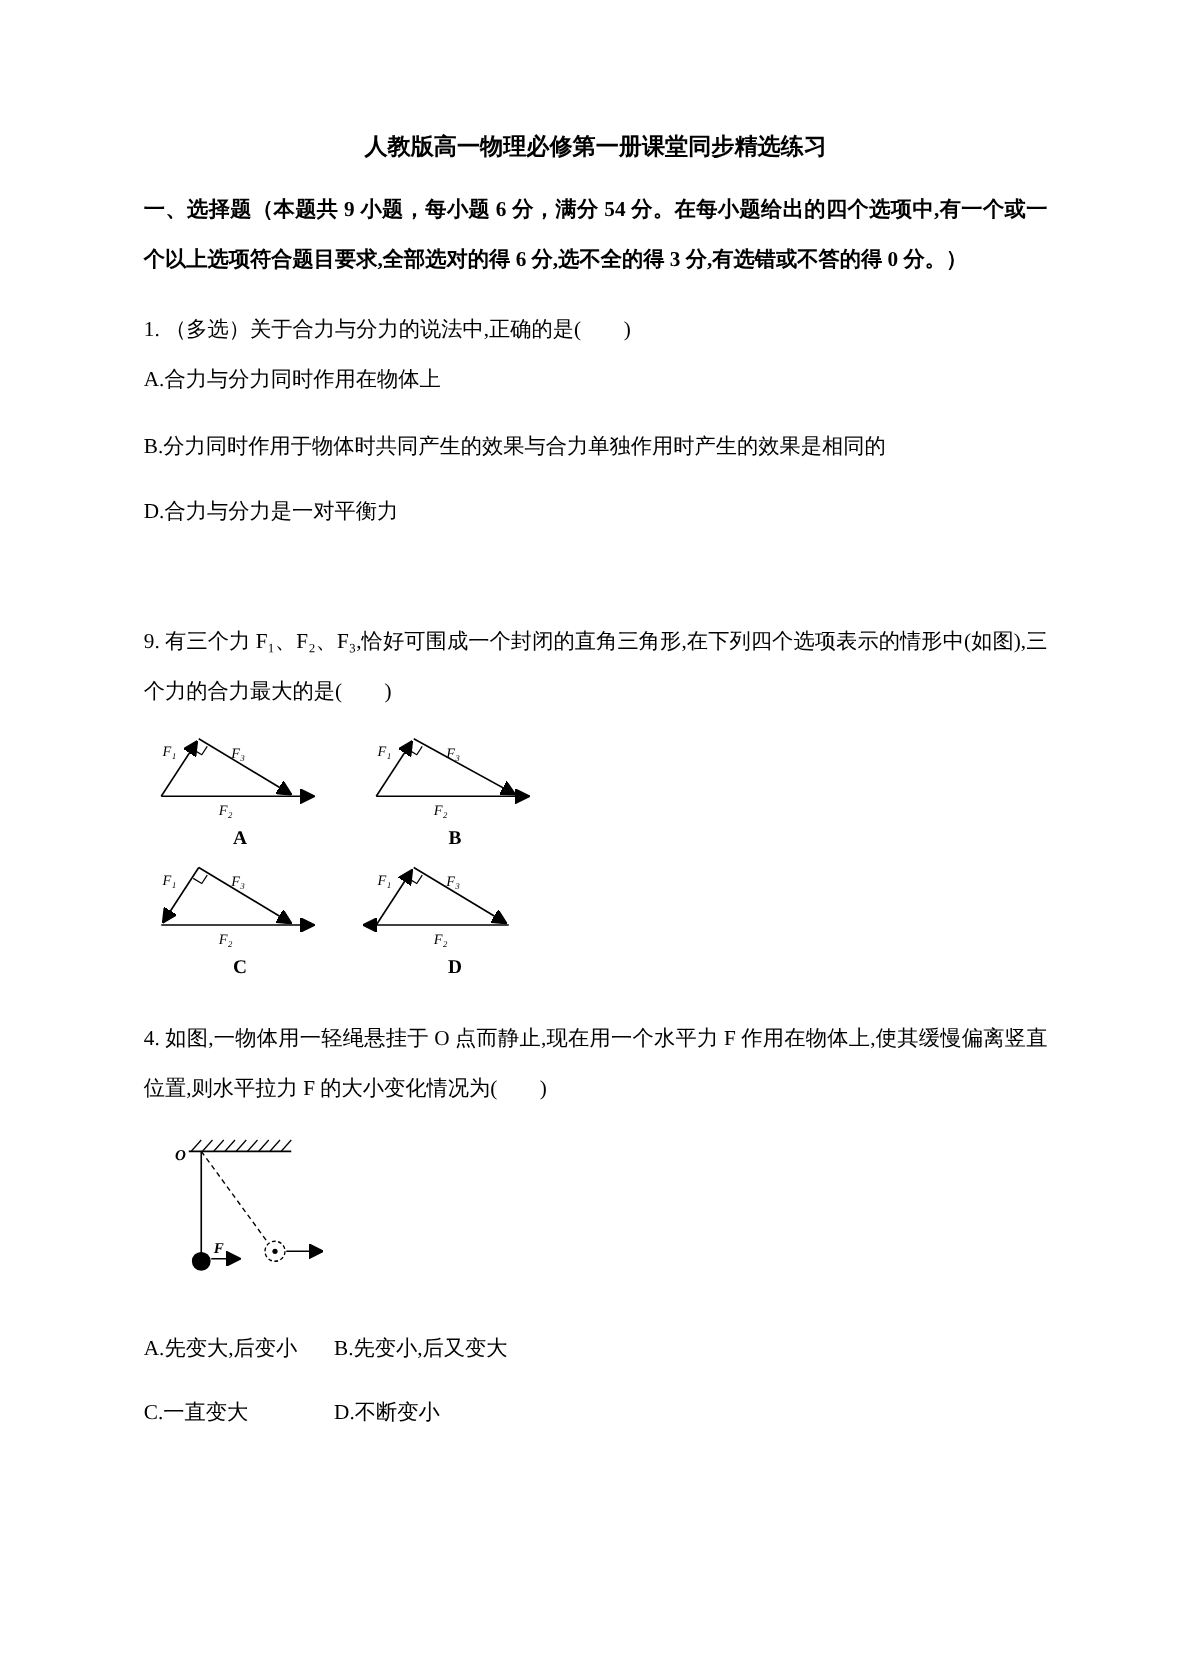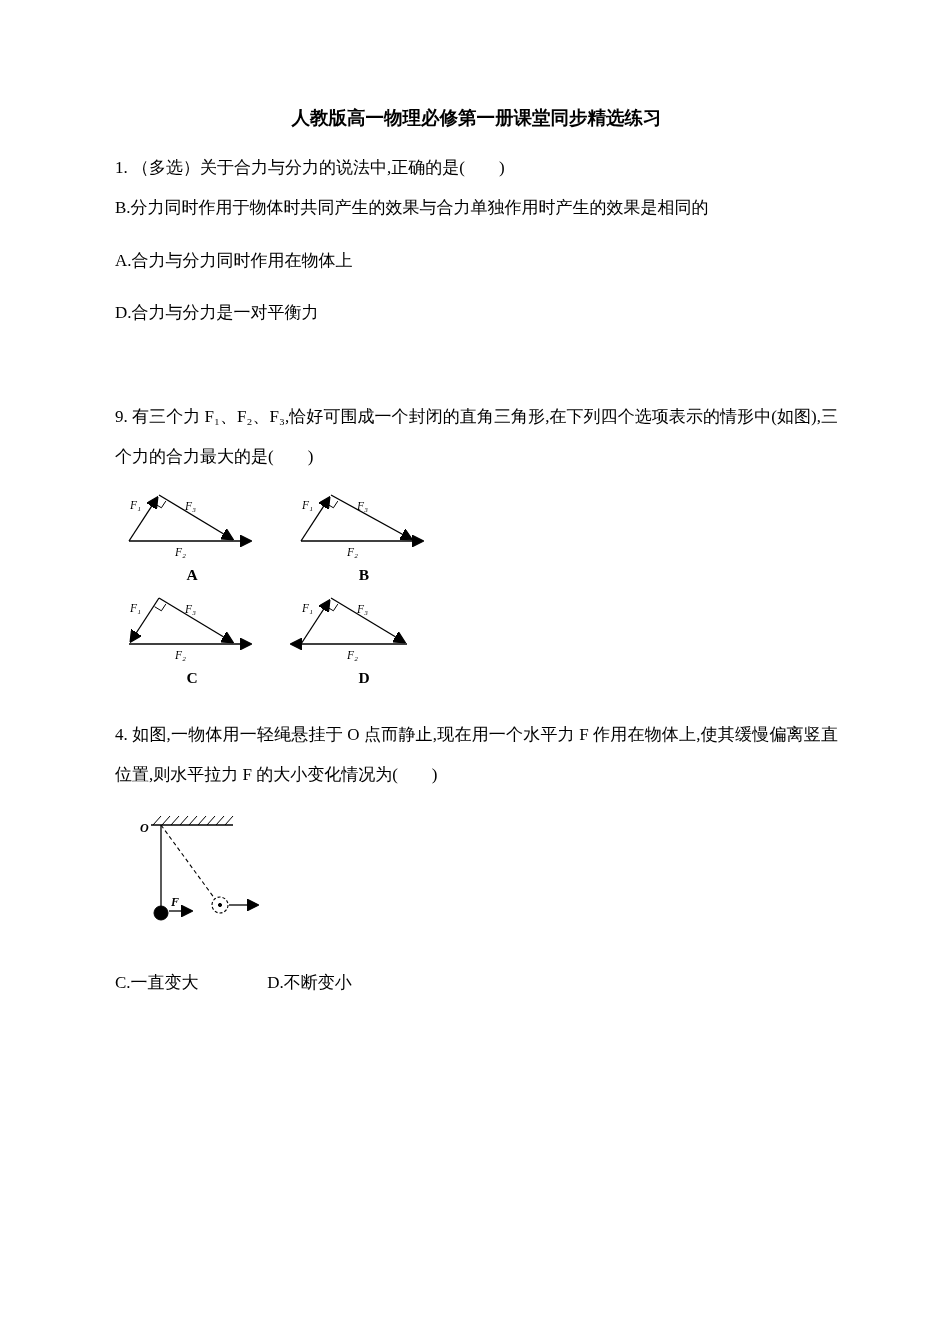--- a/index.html
+++ b/index.html
@@ -58,25 +58,26 @@
     <marker id="arw" viewBox="0 0 10 10" refX="8.5" refY="5" markerWidth="9" markerHeight="9" orient="auto">
       <path d="M0,0 L10,5 L0,10 z" fill="#000" stroke="none"></path>
     </marker>
   </defs>
 </svg>
 
 <div class="page">
 
   <div class="title">人教版高一物理必修第一册课堂同步精选练习</div>
 
+  <p class="section-header">一、选择题（本题共 9 小题，每小题 6 分，满分 54 分。在每小题给出的四个选项中,有一个或一个以上选项符合题目要求,全部选对的得 6 分,选不全的得 3 分,有选错或不答的得 0 分。）</p>
 
   <section>
     <p class="stem">1. （多选）关于合力与分力的说法中,正确的是(　　)</p>
+    <p class="option">A.合力与分力同时作用在物体上</p>
     <p class="option">B.分力同时作用于物体时共同产生的效果与合力单独作用时产生的效果是相同的</p>
-    <p class="option">A.合力与分力同时作用在物体上</p>
     <p class="option last">D.合力与分力是一对平衡力</p>
   </section>
 
   <section class="q2-block">
     <p class="stem">9. 有三个力 F₁、F₂、F₃,恰好可围成一个封闭的直角三角形,在下列四个选项表示的情形中(如图),三个力的合力最大的是(　　)</p>
 
     <div class="fig-grid">
       <div class="fig-row">
 
         <figure>
@@ -165,18 +166,22 @@
         <text class="pend-label" x="38" y="97">F</text>
 
         <line x1="28" y1="16" x2="82" y2="90" stroke-width="1.1" stroke-dasharray="4 3"></line>
         <circle cx="87" cy="96" r="8" fill="none" stroke-width="1.1" stroke-dasharray="3 2"></circle>
         <circle cx="87" cy="96" r="1.6" fill="#000" stroke="none"></circle>
         <line x1="96" y1="96" x2="124" y2="96" stroke-width="1.3" marker-end="url(#arw)"></line>
       </svg>
     </div>
 
     <p class="opt-row">
+      <span class="opt-first">A.先变大,后变小</span>
+      <span>B.先变小,后又变大</span>
+    </p>
+    <p class="opt-row">
       <span class="opt-first">C.一直变大</span>
       <span>D.不断变小</span>
     </p>
   </section>
 
 </div>
 
 </body></html>

